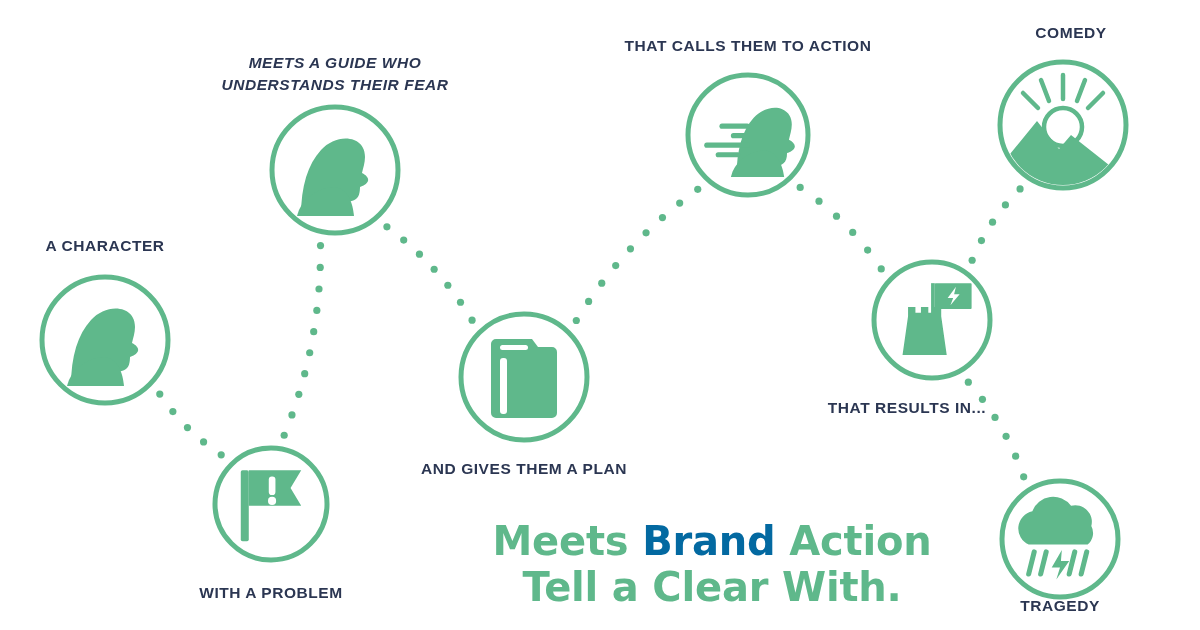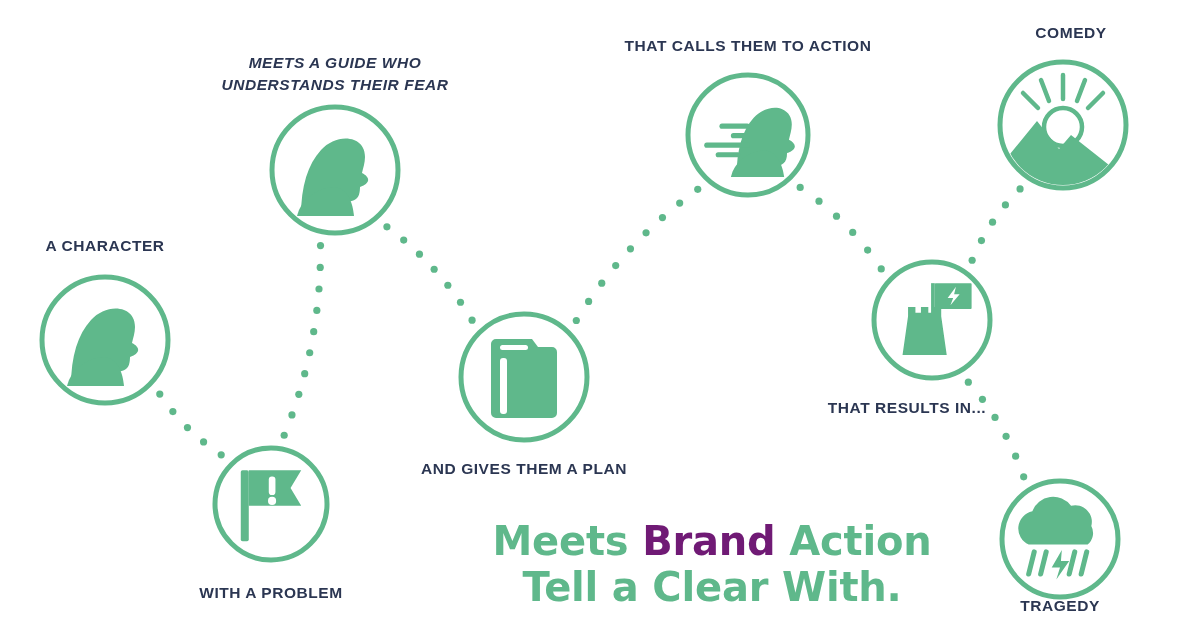--- a/index.html
+++ b/index.html
@@ -29,21 +29,21 @@
     position:absolute;
     text-align:center;
     transform:translateX(-50%);
     color:#5fb88b;
     font-size:40px;
     line-height:1.16;
     font-weight:700;
     letter-spacing:-.2px;
     font-family:"DejaVu Sans", sans-serif;
   }
-  .headline b{color:#701a75;font-weight:700;}
+  .headline b{color:#0369a1;font-weight:700;}
   .headline .ln{display:block;white-space:nowrap;}
 </style>
 </head>
 <body>
 
 <div id="stage">
 
   <svg class="layer" viewBox="0 0 1200 630">
     <g id="connectors">
         <g>

